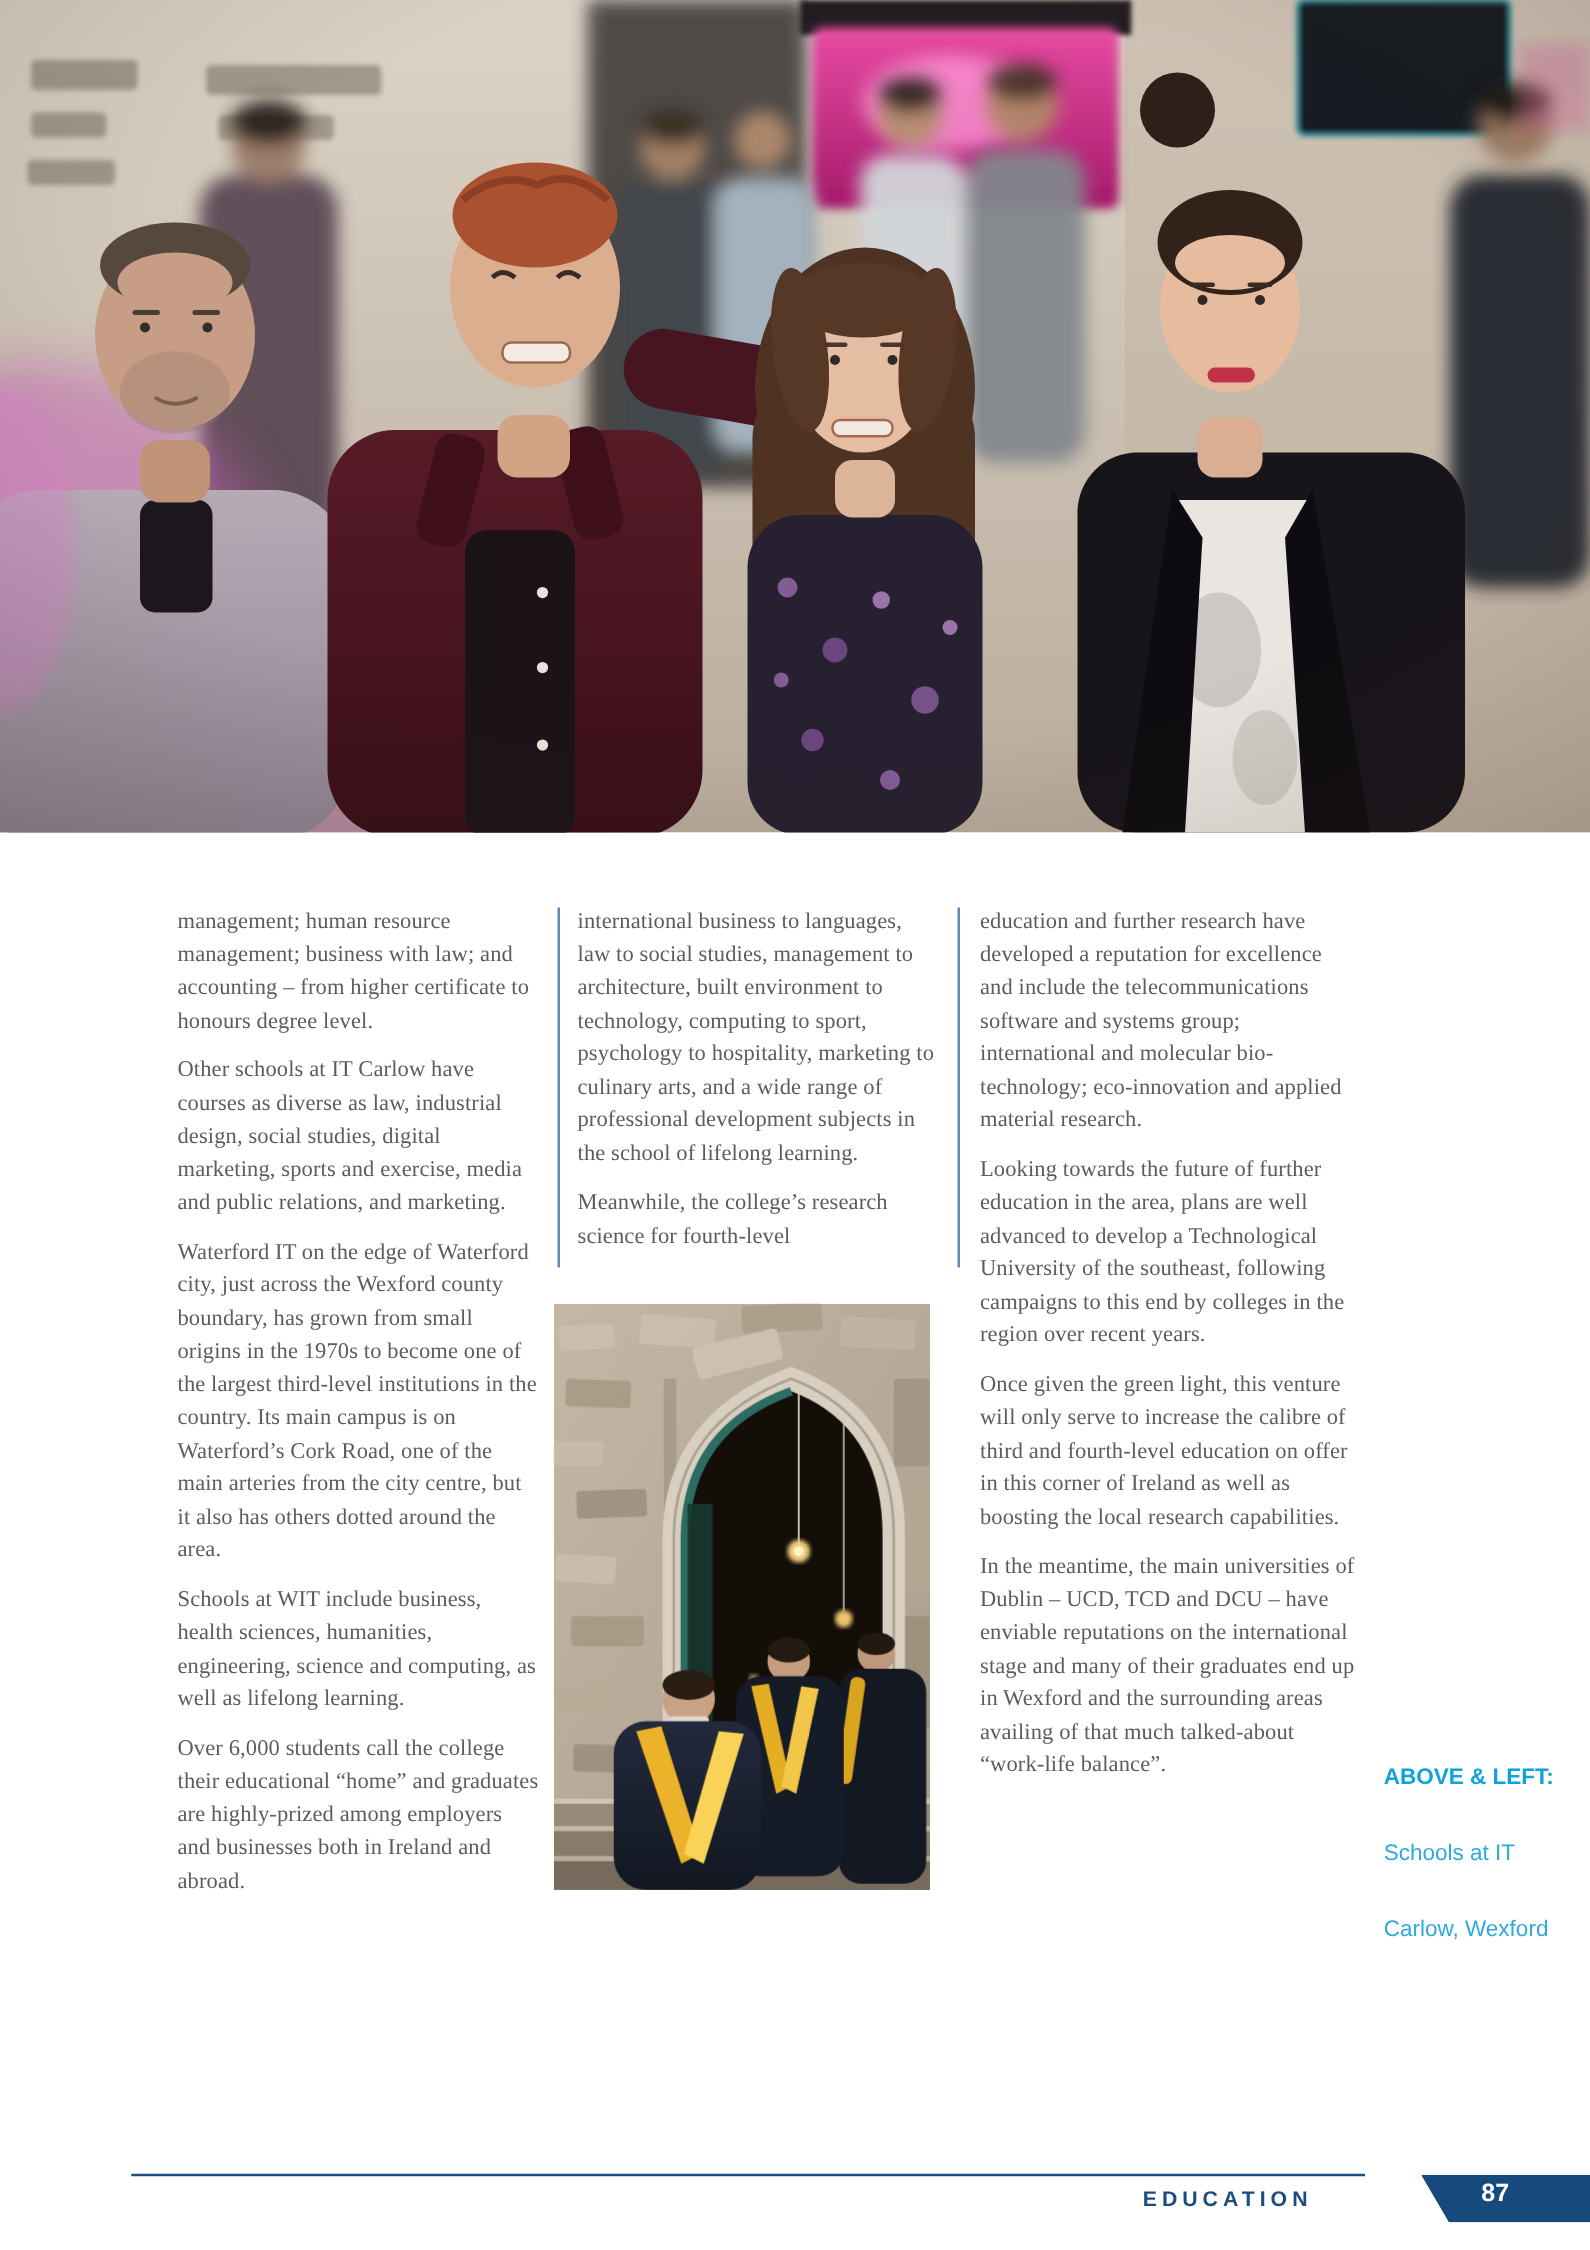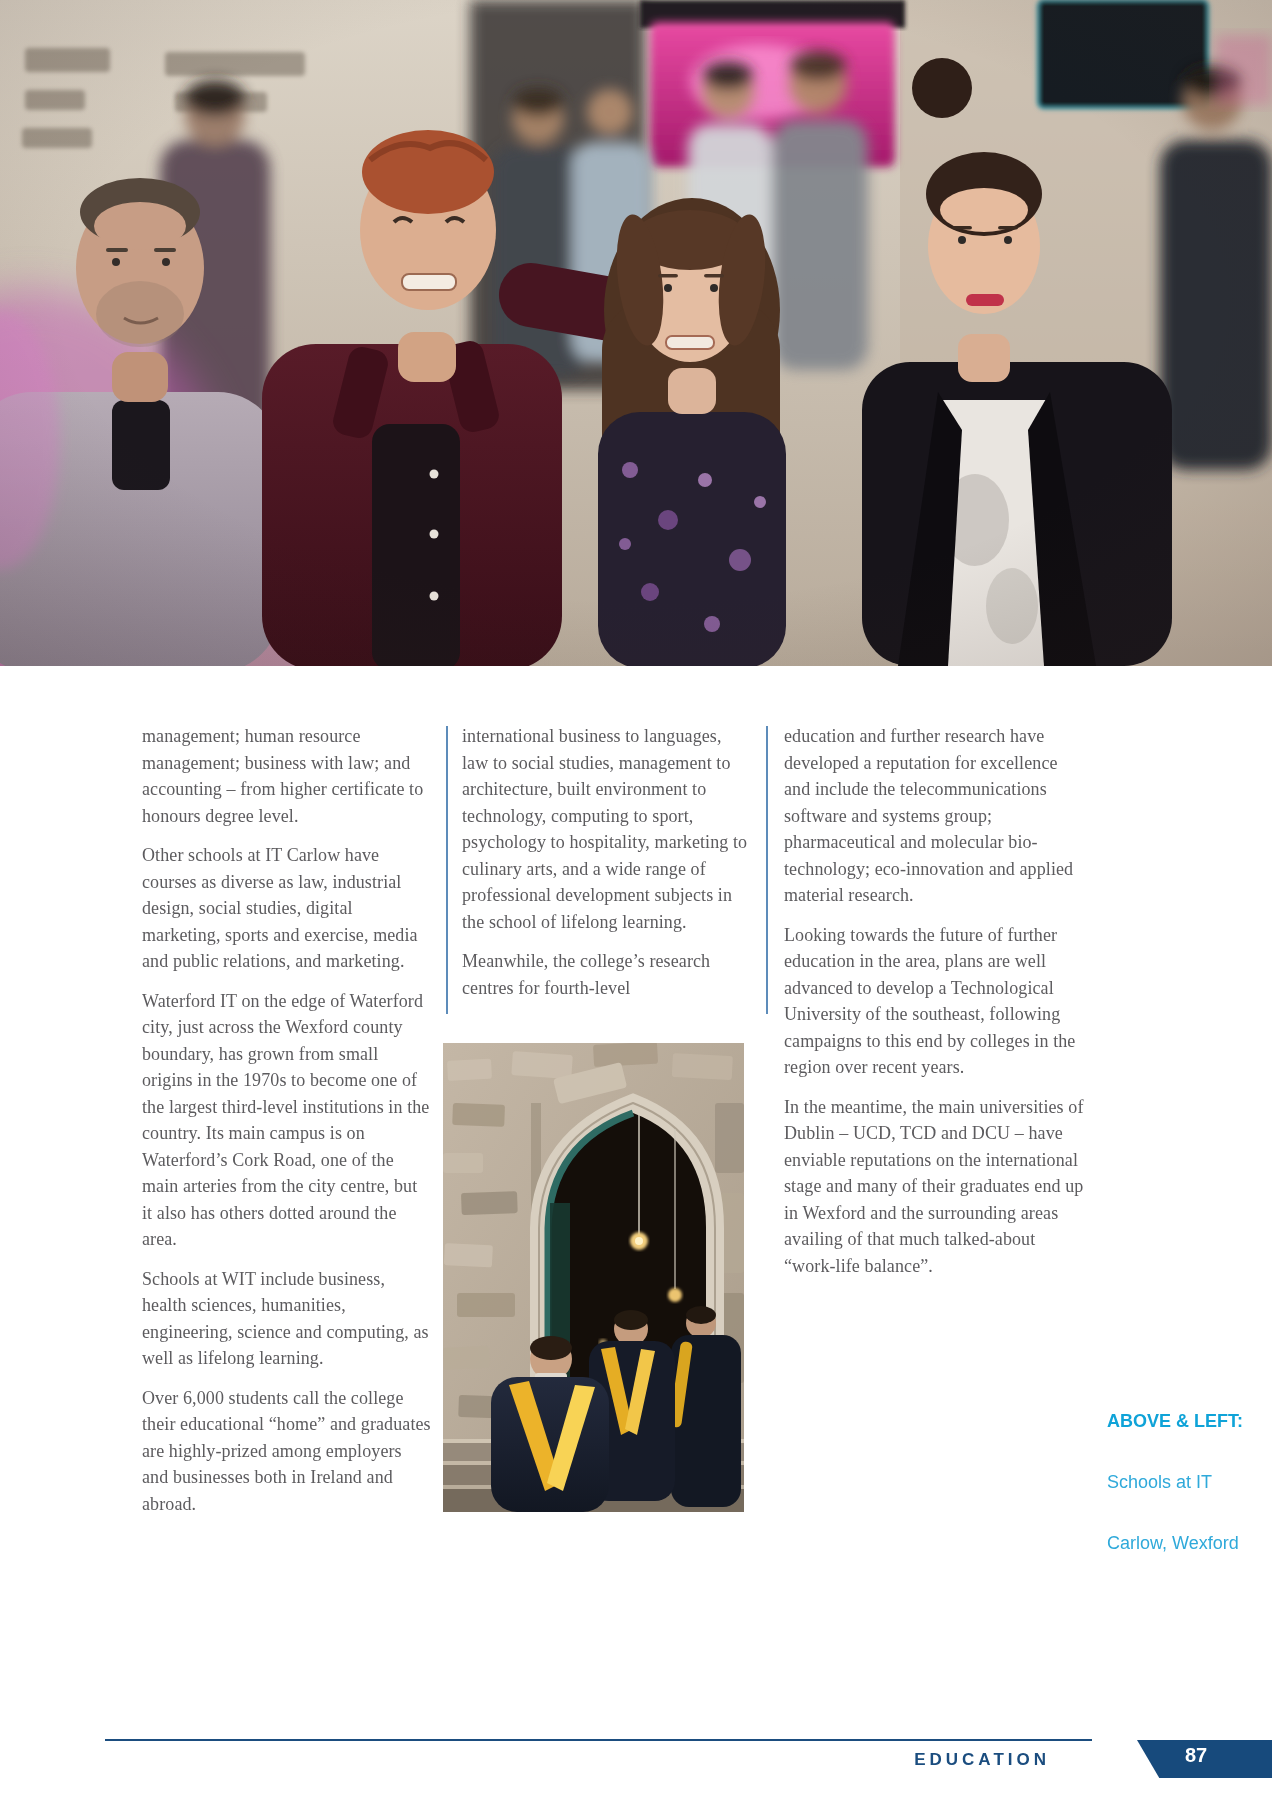--- a/index.html
+++ b/index.html
@@ -219,26 +219,27 @@
   <div class="col col-1">
     <p>management; human resource management; business with law; and accounting – from higher certificate to honours degree level.</p>
     <p>Other schools at IT Carlow have courses as diverse as law, industrial design, social studies, digital marketing, sports and exercise, media and public relations, and marketing.</p>
     <p>Waterford IT on the edge of Waterford city, just across the Wexford county boundary, has grown from small origins in the 1970s to become one of the largest third-level institutions in the country. Its main campus is on Waterford’s Cork Road, one of the main arteries from the city centre, but it also has others dotted around the area.</p>
     <p>Schools at WIT include business, health sciences, humanities, engineering, science and computing, as well as lifelong learning.</p>
     <p>Over 6,000 students call the college their educational “home” and graduates are highly-prized among employers and businesses both in Ireland and abroad.</p>
   </div>
 
   <div class="col col-2">
     <p>international business to languages, law to social studies, management to architecture, built environment to technology, computing to sport, psychology to hospitality, marketing to culinary arts, and a wide range of professional development subjects in the school of lifelong learning.</p>
-    <p>Meanwhile, the college’s research centres for fourth-level</p>
+    <p>Meanwhile, the college’s research science for fourth-level</p>
   </div>
 
   <div class="col col-3">
-    <p>education and further research have developed a reputation for excellence and include the telecommunications software and systems group; pharmaceutical and molecular bio-technology; eco-innovation and applied material research.</p>
+    <p>education and further research have developed a reputation for excellence and include the telecommunications software and systems group; international and molecular bio-technology; eco-innovation and applied material research.</p>
     <p>Looking towards the future of further education in the area, plans are well advanced to develop a Technological University of the southeast, following campaigns to this end by colleges in the region over recent years.</p>
+    <p>Once given the green light, this venture will only serve to increase the calibre of third and fourth-level education on offer in this corner of Ireland as well as boosting the local research capabilities.</p>
     <p>In the meantime, the main universities of Dublin – UCD, TCD and DCU – have enviable reputations on the international stage and many of their graduates end up in Wexford and the surrounding areas availing of that much talked-about “work-life balance”.</p>
   </div>
 
   <div class="grad-figure">
     <svg width="301" height="469" viewBox="0 0 301 469">
       <defs>
         <linearGradient id="stoneG" x1="0" y1="0" x2="1" y2="1">
           <stop offset="0" stop-color="#c4b7a6"></stop>
             <stop offset="1" stop-color="#a99c8a"></stop>
         </linearGradient>

